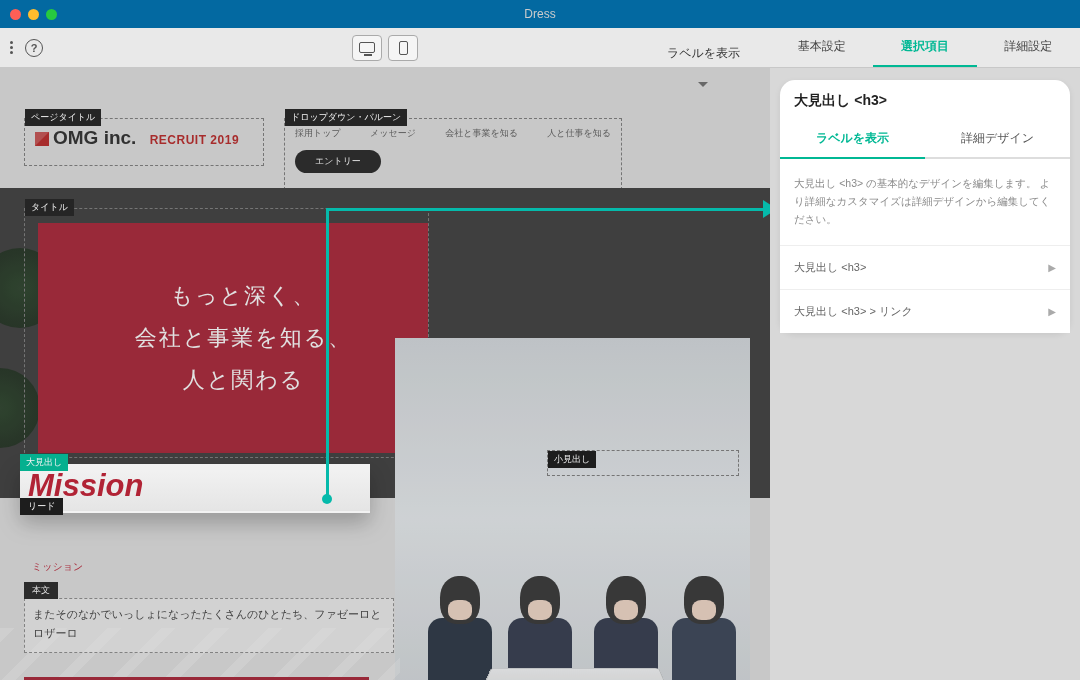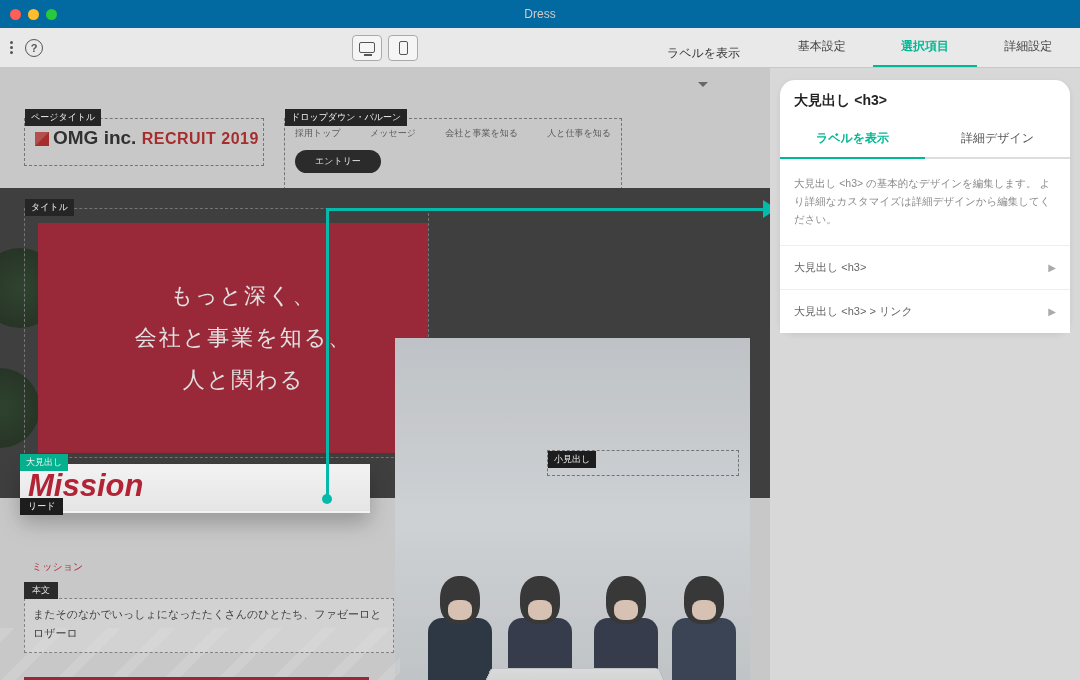--- a/index.html
+++ b/index.html
@@ -152,21 +152,21 @@
     position: absolute; top: -10px; left: 0;
     background: #222; color: #fff; font-size: 9px;
     padding: 2px 6px; border-radius: 0;
     white-space: nowrap; z-index: 3;
   }
 
   .page-title-box { top: 50px; left: 24px; width: 240px; height: 48px; }
   .page-title-box .t1 {
     font-size: 19px; font-weight: 900; color: #222; padding: 8px 4px 0 10px;
   }
-  .page-title-box .t1 .red { color: #b71c1c; font-size: 16px; font-weight: 800; letter-spacing: .5px; }
+  .page-title-box .t1 .red { color: #b71c1c; font-size: 12px; font-weight: 800; letter-spacing: .5px; margin-left: 8px; }
   .logo-mark {
     display: inline-block; width: 14px; height: 14px; background: #b71c1c;
     vertical-align: middle; margin-right: 4px; position: relative;
   }
   .logo-mark::before {
     content:""; position:absolute; top:0; left:0; width:0; height:0;
     border-top: 14px solid #fff3; border-right: 14px solid transparent;
   }
 
   .balloon-box { top: 50px; left: 284px; width: 338px; height: 72px; }

